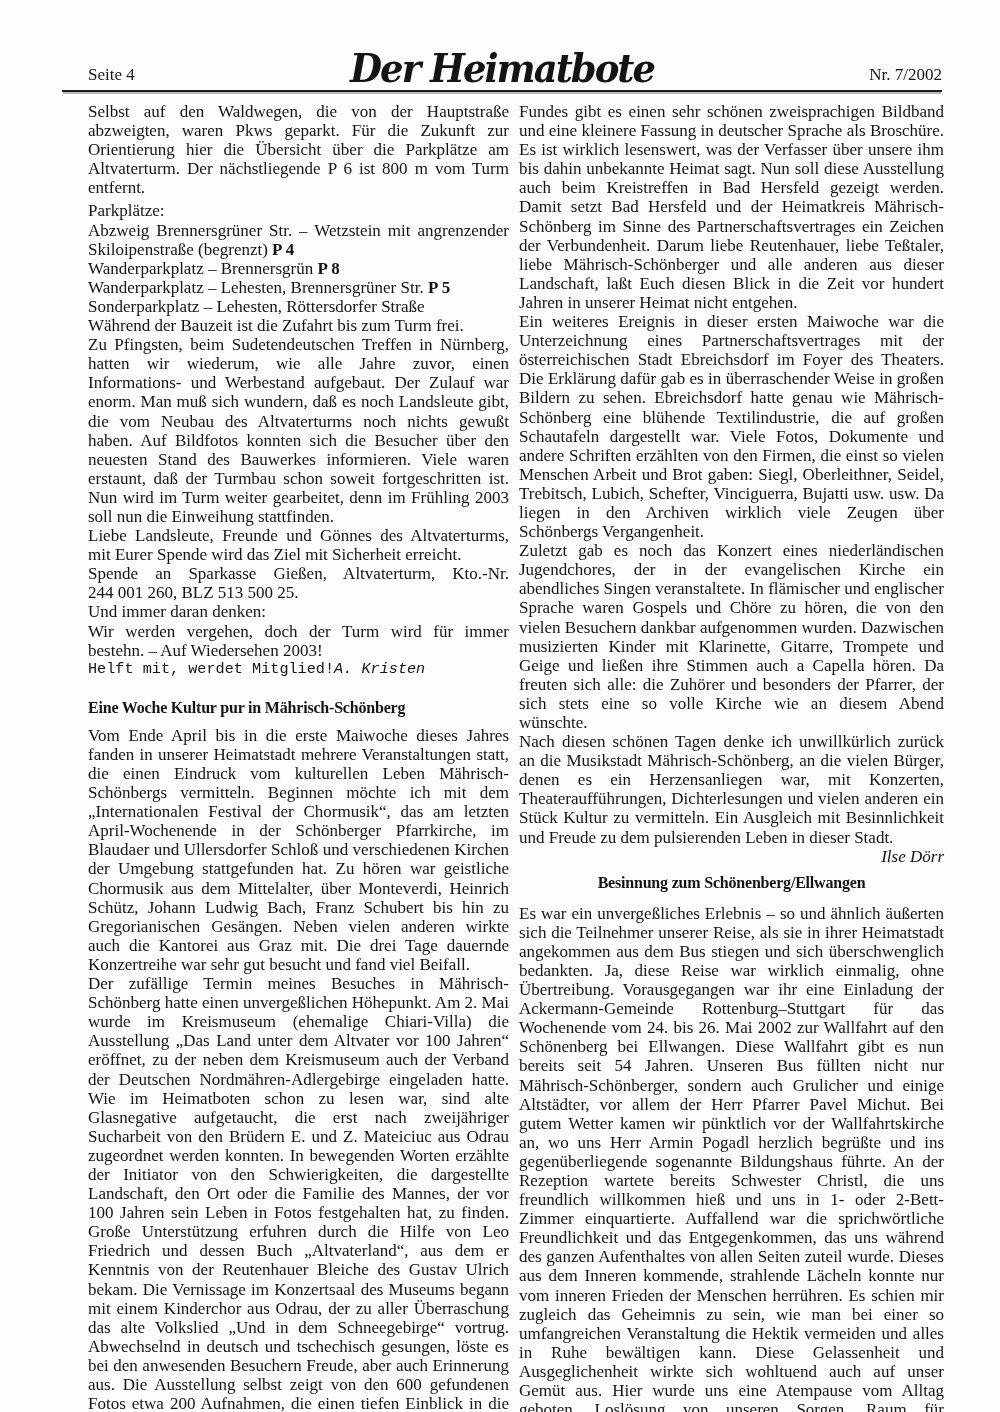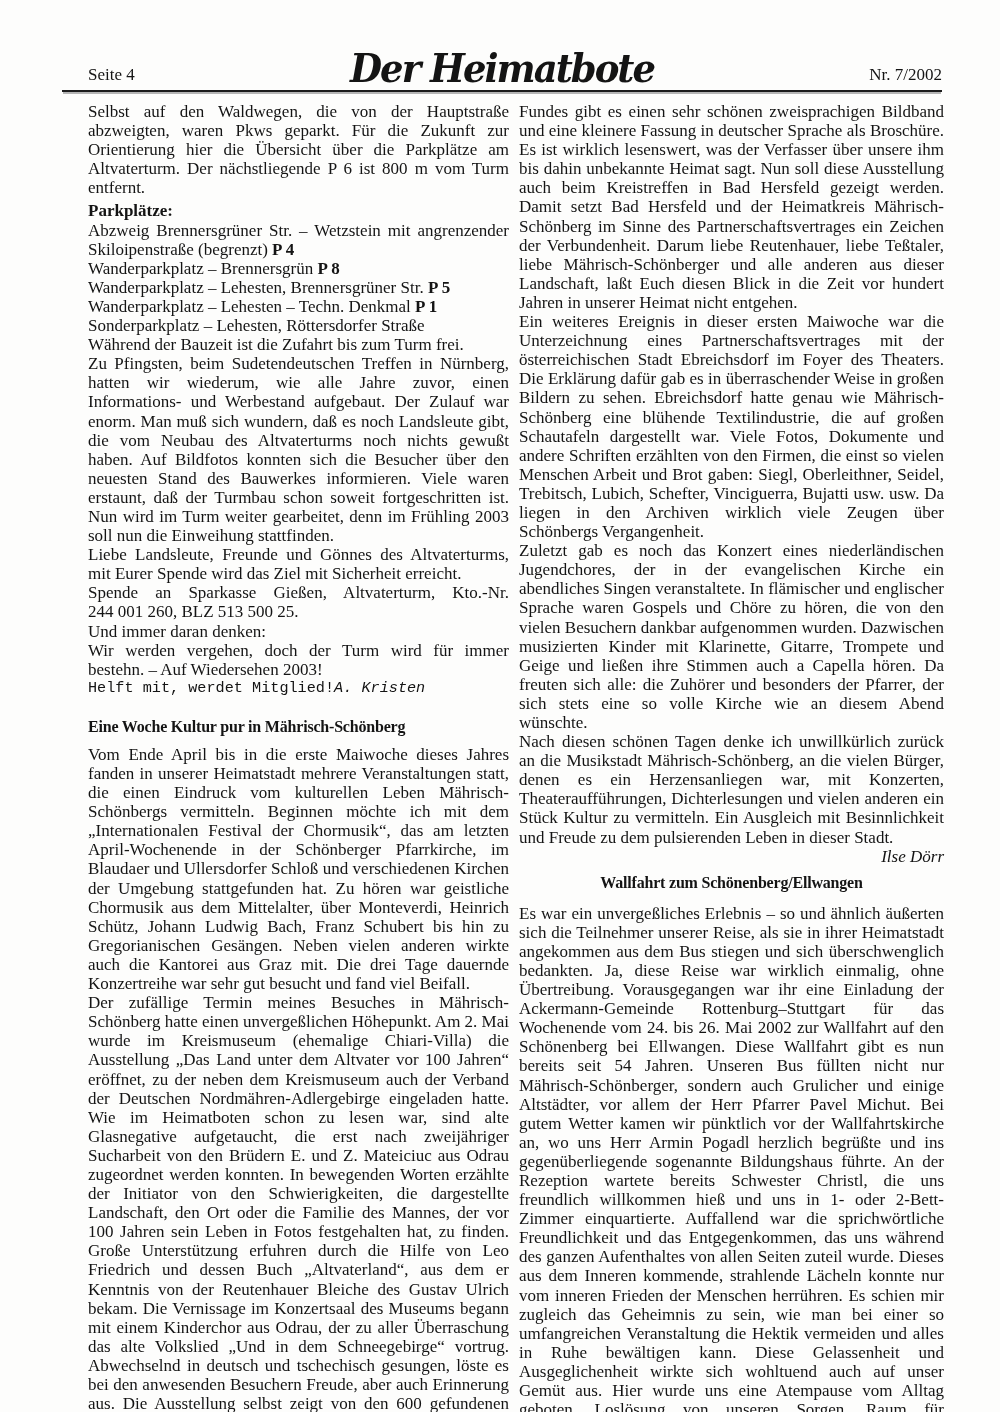--- a/index.html
+++ b/index.html
@@ -37,21 +37,21 @@
   
   .cols {
     position:absolute; top:102px; left:88px;
     display:flex; gap:10px;
   }
   .col { width:421px; }
   .col2 { width:425px; }
   p, .pl, .line { font-size:17px; line-height:19.1px; margin:0; }
   .just { text-align:justify; }
   .force-just { text-align:justify; text-align-last:justify; }
-  .bold { font-weight:bold; }
+  .bold { font-weight:normal; }
   .pl b { font-weight:bold; white-space:nowrap; }
   .sigrow { display:flex; font-size:15.2px; line-height:19.1px;font-family:Liberation Mono, monospace; }
   .sig { font-style:italic; }
   .sig-float { float:right; font-style:italic; }
 
   h2.art-title {
     font-size:16px; line-height:24px; font-weight:bold;
     margin:17px 0 6px 0; letter-spacing:-0.2px;
   }
   h2.art-title.centered { text-align:center; margin:24px 0 9px 0; }
@@ -72,21 +72,20 @@
   <div class="cols">
 
     <div class="col">
       <p class="just">Selbst auf den Waldwegen, die von der Hauptstraße abzweigten, waren Pkws geparkt. Für die Zukunft zur Orientierung hier die Übersicht über die Parkplätze am Altvaterturm. Der nächstliegende P 6 ist 800 m vom Turm entfernt.</p>
 
       <p class="bold" style="margin-top:4px;">Parkplätze:</p>
 
       <div class="pl just"><span>Abzweig Brennersgrüner Str. – Wetzstein mit angrenzender Skiloipenstraße (begrenzt) </span><b>P 4</b></div>
       <div class="pl"><span>Wanderparkplatz – Brennersgrün </span><b>P 8</b></div>
       <div class="pl"><span>Wanderparkplatz – Lehesten, Brennersgrüner Str. </span><b>P 5</b></div>
-      <div class="pl"><span>Wanderparkplatz – Lehesten – Techn. Denkmal </span><b>P 1</b></div>
       <div class="pl"><span>Sonderparkplatz – Lehesten, Röttersdorfer Straße</span></div>
       <div class="pl"><span>Während der Bauzeit ist die Zufahrt bis zum Turm frei.</span></div>
 
       <p class="just">Zu Pfingsten, beim Sudetendeutschen Treffen in Nürnberg, hatten wir wiederum, wie alle Jahre zuvor, einen Informations- und Werbestand aufgebaut. Der Zulauf war enorm. Man muß sich wundern, daß es noch Landsleute gibt, die vom Neubau des Altvaterturms noch nichts gewußt haben. Auf Bildfotos konnten sich die Besucher über den neuesten Stand des Bauwerkes informieren. Viele waren erstaunt, daß der Turmbau schon soweit fortgeschritten ist. Nun wird im Turm weiter gearbeitet, denn im Frühling 2003 soll nun die Einweihung stattfinden.</p>
       <p class="just">Liebe Landsleute, Freunde und Gönnes des Altvaterturms, mit Eurer Spende wird das Ziel mit Sicherheit erreicht.</p>
       <div class="line force-just">Spende an Sparkasse Gießen, Altvaterturm, Kto.-Nr.</div>
       <div class="line">244 001 260, BLZ 513 500 25.</div>
       <p>Und immer daran denken:</p>
       <p class="just">Wir werden vergehen, doch der Turm wird für immer bestehn. – Auf Wiedersehen 2003!</p>
 
@@ -100,18 +99,18 @@
       <p class="just">Der zufällige Termin meines Besuches in Mährisch-Schönberg hatte einen unvergeßlichen Höhepunkt. Am 2. Mai wurde im Kreismuseum (ehemalige Chiari-Villa) die Ausstellung „Das Land unter dem Altvater vor 100 Jahren“ eröffnet, zu der neben dem Kreismuseum auch der Verband der Deutschen Nordmähren-Adlergebirge eingeladen hatte. Wie im Heimatboten schon zu lesen war, sind alte Glasnegative aufgetaucht, die erst nach zweijähriger Sucharbeit von den Brüdern E. und Z. Mateiciuc aus Odrau zugeordnet werden konnten. In bewegenden Worten erzählte der Initiator von den Schwierigkeiten, die dargestellte Landschaft, den Ort oder die Familie des Mannes, der vor 100 Jahren sein Leben in Fotos festgehalten hat, zu finden. Große Unterstützung erfuhren durch die Hilfe von Leo Friedrich und dessen Buch „Altvaterland“, aus dem er Kenntnis von der Reutenhauer Bleiche des Gustav Ulrich bekam. Die Vernissage im Konzertsaal des Museums begann mit einem Kinderchor aus Odrau, der zu aller Überraschung das alte Volkslied „Und in dem Schneegebirge“ vortrug. Abwechselnd in deutsch und tschechisch gesungen, löste es bei den anwesenden Besuchern Freude, aber auch Erinnerung aus. Die Ausstellung selbst zeigt von den 600 gefundenen Fotos etwa 200 Aufnahmen, die einen tiefen Einblick in die Zeit vor 100 Jahren in unserer Heimat bieten. Die Besucher zeigten großes Interesse, was man auch an vielen Gesprächen feststellen konnte. Über die ganze Geschichte dieses</p>
     </div>
 
     <div class="col col2">
       <p class="just">Fundes gibt es einen sehr schönen zweisprachigen Bildband und eine kleinere Fassung in deutscher Sprache als Broschüre. Es ist wirklich lesenswert, was der Verfasser über unsere ihm bis dahin unbekannte Heimat sagt. Nun soll diese Ausstellung auch beim Kreistreffen in Bad Hersfeld gezeigt werden. Damit setzt Bad Hersfeld und der Heimatkreis Mährisch-Schönberg im Sinne des Partnerschaftsvertrages ein Zeichen der Verbundenheit. Darum liebe Reutenhauer, liebe Teßtaler, liebe Mährisch-Schönberger und alle anderen aus dieser Landschaft, laßt Euch diesen Blick in die Zeit vor hundert Jahren in unserer Heimat nicht entgehen.</p>
       <p class="just">Ein weiteres Ereignis in dieser ersten Maiwoche war die Unterzeichnung eines Partnerschaftsvertrages mit der österreichischen Stadt Ebreichsdorf im Foyer des Theaters. Die Erklärung dafür gab es in überraschender Weise in großen Bildern zu sehen. Ebreichsdorf hatte genau wie Mährisch-Schönberg eine blühende Textilindustrie, die auf großen Schautafeln dargestellt war. Viele Fotos, Dokumente und andere Schriften erzählten von den Firmen, die einst so vielen Menschen Arbeit und Brot gaben: Siegl, Oberleithner, Seidel, Trebitsch, Lubich, Schefter, Vinciguerra, Bujatti usw. usw. Da liegen in den Archiven wirklich viele Zeugen über Schönbergs Vergangenheit.</p>
       <p class="just">Zuletzt gab es noch das Konzert eines niederländischen Jugendchores, der in der evangelischen Kirche ein abendliches Singen veranstaltete. In flämischer und englischer Sprache waren Gospels und Chöre zu hören, die von den vielen Besuchern dankbar aufgenommen wurden. Dazwischen musizierten Kinder mit Klarinette, Gitarre, Trompete und Geige und ließen ihre Stimmen auch a Capella hören. Da freuten sich alle: die Zuhörer und besonders der Pfarrer, der sich stets eine so volle Kirche wie an diesem Abend wünschte.</p>
 
       <p class="just"><span>Nach diesen schönen Tagen denke ich unwillkürlich zurück an die Musikstadt Mährisch-Schönberg, an die vielen Bürger, denen es ein Herzensanliegen war, mit Konzerten, Theateraufführungen, Dichterlesungen und vielen anderen ein Stück Kultur zu vermitteln. Ein Ausgleich mit Besinnlichkeit und Freude zu dem pulsierenden Leben in dieser Stadt.</span> <span class="sig-float">Ilse Dörr</span></p>
 
-      <h2 class="art-title centered">Wallfahrt zum Schönenberg/Ellwangen</h2>
+      <h2 class="art-title centered">Besinnung zum Schönenberg/Ellwangen</h2>
       <p class="just">Es war ein unvergeßliches Erlebnis – so und ähnlich äußerten sich die Teilnehmer unserer Reise, als sie in ihrer Heimatstadt angekommen aus dem Bus stiegen und sich überschwenglich bedankten. Ja, diese Reise war wirklich einmalig, ohne Übertreibung. Vorausgegangen war ihr eine Einladung der Ackermann-Gemeinde Rottenburg–Stuttgart für das Wochenende vom 24. bis 26. Mai 2002 zur Wallfahrt auf den Schönenberg bei Ellwangen. Diese Wallfahrt gibt es nun bereits seit 54 Jahren. Unseren Bus füllten nicht nur Mährisch-Schönberger, sondern auch Grulicher und einige Altstädter, vor allem der Herr Pfarrer Pavel Michut. Bei gutem Wetter kamen wir pünktlich vor der Wallfahrtskirche an, wo uns Herr Armin Pogadl herzlich begrüßte und ins gegenüberliegende sogenannte Bildungshaus führte. An der Rezeption wartete bereits Schwester Christl, die uns freundlich willkommen hieß und uns in 1- oder 2-Bett-Zimmer einquartierte. Auffallend war die sprichwörtliche Freundlichkeit und das Entgegenkommen, das uns während des ganzen Aufenthaltes von allen Seiten zuteil wurde. Dieses aus dem Inneren kommende, strahlende Lächeln konnte nur vom inneren Frieden der Menschen herrühren. Es schien mir zugleich das Geheimnis zu sein, wie man bei einer so umfangreichen Veranstaltung die Hektik vermeiden und alles in Ruhe bewältigen kann. Diese Gelassenheit und Ausgeglichenheit wirkte sich wohltuend auch auf unser Gemüt aus. Hier wurde uns eine Atempause vom Alltag geboten, Loslösung von unseren Sorgen, Raum für Besinnung. Unsere Gedanken kreisten bald nur noch um das große Ereignis, das uns bevorstand.</p>
     </div>
 
   </div>
 </div>
 
 </body></html>

